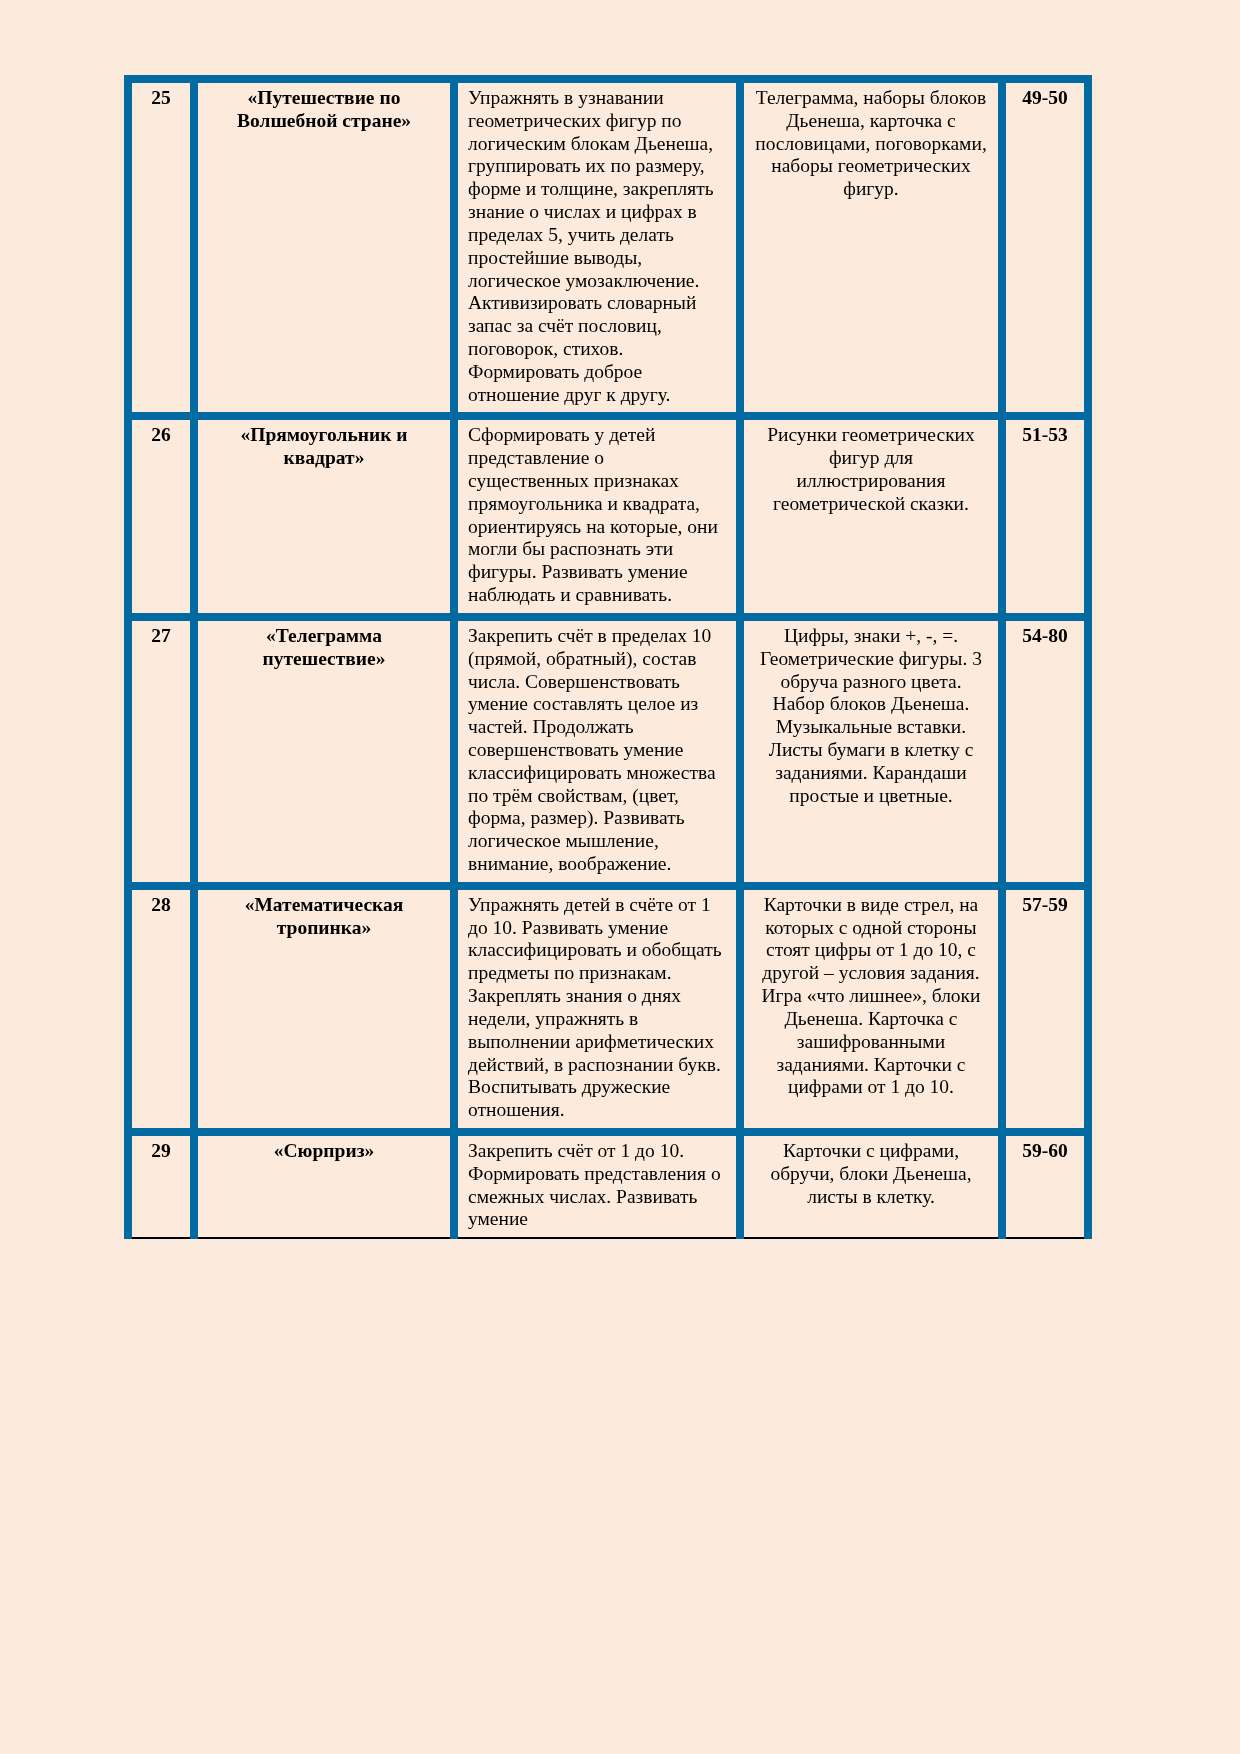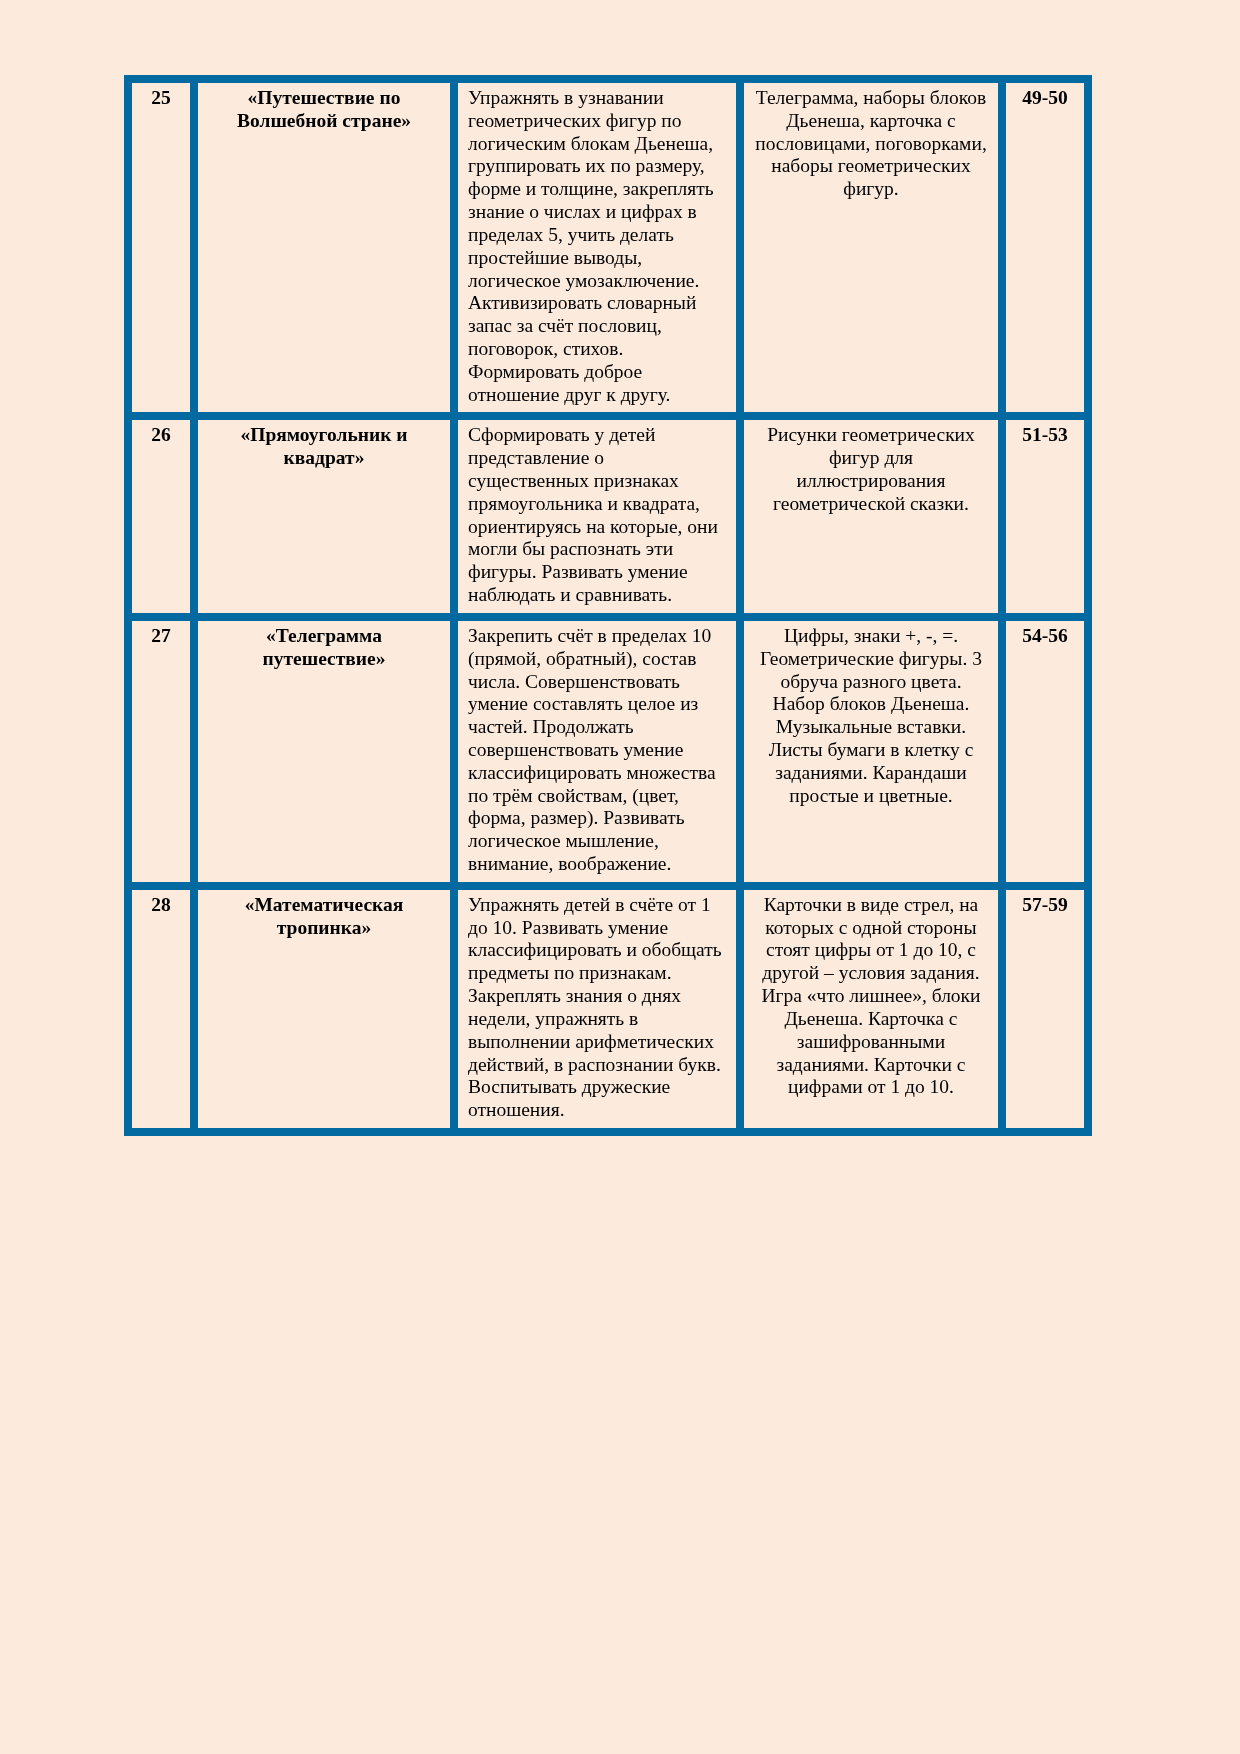--- a/index.html
+++ b/index.html
@@ -85,24 +85,31 @@
         <td class="col-title">«Прямоугольник и квадрат»</td>
         <td class="col-objective">Сформировать у детей представление о существенных признаках прямоугольника и квадрата, ориентируясь на которые, они могли бы распознать эти фигуры. Развивать умение наблюдать и сравнивать.</td>
         <td class="col-materials">Рисунки геометрических фигур для иллюстрирования геометрической сказки.</td>
         <td class="col-pages">51-53</td>
       </tr>
       <tr>
         <td class="col-num">27</td>
         <td class="col-title">«Телеграмма путешествие»</td>
         <td class="col-objective">Закрепить счёт в пределах 10 (прямой, обратный), состав числа. Совершенствовать умение составлять целое из частей. Продолжать совершенствовать умение классифицировать множества по трём свойствам, (цвет, форма, размер). Развивать логическое мышление, внимание, воображение.</td>
         <td class="col-materials">Цифры, знаки +, -, =. Геометрические фигуры. 3 обруча разного цвета. Набор блоков Дьенеша. Музыкальные вставки. Листы бумаги в клетку с заданиями. Карандаши простые и цветные.</td>
-        <td class="col-pages">54-56</td>
+        <td class="col-pages">54-80</td>
       </tr>
       <tr>
         <td class="col-num">28</td>
         <td class="col-title">«Математическая тропинка»</td>
         <td class="col-objective">Упражнять детей в счёте от 1 до 10. Развивать умение классифицировать и обобщать предметы по признакам. Закреплять знания о днях недели, упражнять в выполнении арифметических действий, в распознании букв. Воспитывать дружеские отношения.</td>
         <td class="col-materials">Карточки в виде стрел, на которых с одной стороны стоят цифры от 1 до 10, с другой – условия задания. Игра «что лишнее», блоки Дьенеша. Карточка с зашифрованными заданиями. Карточки с цифрами от 1 до 10.</td>
         <td class="col-pages">57-59</td>
       </tr>
+      <tr class="row-29">
+        <td class="col-num">29</td>
+        <td class="col-title">«Сюрприз»</td>
+        <td class="col-objective">Закрепить счёт от 1 до 10. Формировать представления о смежных числах. Развивать умение</td>
+        <td class="col-materials">Карточки с цифрами, обручи, блоки Дьенеша, листы в клетку.</td>
+        <td class="col-pages">59-60</td>
+      </tr>
     </tbody>
   </table>
 </div>
 
 </body></html>

